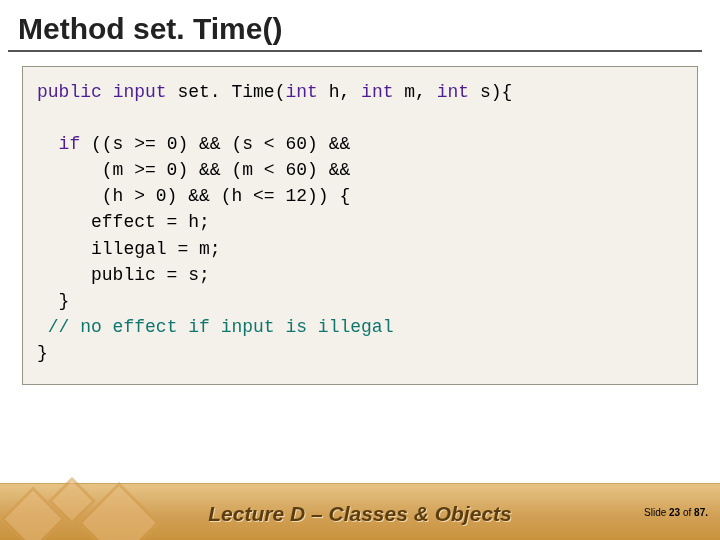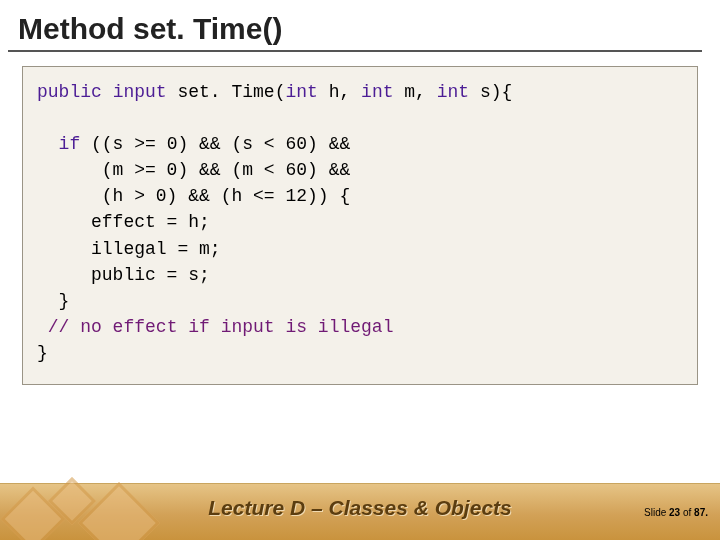--- a/index.html
+++ b/index.html
@@ -2,28 +2,28 @@
 <html><head>
 <meta charset="utf-8">
 <style>
   html,body{margin:0;padding:0;width:720px;height:540px;font-family:Arial,Helvetica,sans-serif;background:#fff;overflow:hidden}
   .slide{position:relative;width:720px;height:540px;box-sizing:border-box}
   .title{font-size:30px;font-weight:700;color:#222;padding:12px 0 4px 18px}
   .title-underline{height:2px;background:#555;margin:0 18px 0 8px}
   .codebox{margin:14px 22px 0 22px;border:1px solid #9a9486;background:#f4f1ea;padding:12px 14px 18px 14px}
   pre.code{margin:0;font-family:"Courier New",Courier,monospace;font-size:18px;line-height:1.45;color:#000;white-space:pre}
   .kw{color:#4c1d95}
-  .cm{color:#701a75}
+  .cm{color:#0f766e}
   .footer{position:absolute;left:0;right:0;bottom:0;height:56px;background:linear-gradient(180deg,#e6c486 0%,#d2a157 55%,#c9933d 100%);border-top:1px solid #c9a55f}
   .footer-deco{position:absolute;left:0;top:-8px;width:190px;height:64px;overflow:hidden;opacity:.55}
   .footer-deco .da{position:absolute;transform:rotate(45deg);background:#e7b97a}
   .footer-deco .d1{width:40px;height:40px;left:10px;top:20px;border:3px solid #d39a4a}
   .footer-deco .d2{width:28px;height:28px;left:55px;top:8px;border:3px solid #d39a4a}
   .footer-deco .d3{width:52px;height:52px;left:90px;top:18px;border:3px solid #d39a4a}
-  .lecture{position:absolute;left:0;right:0;bottom:20px;text-align:center;font-weight:700;font-style:italic;font-size:21px;color:#5b3d10;text-shadow:1px 1px 0 #f0d9b0}
+  .lecture{position:absolute;left:0;right:0;bottom:14px;text-align:center;font-weight:700;font-style:italic;font-size:21px;color:#5b3d10;text-shadow:1px 1px 0 #f0d9b0}
   .slidenum{position:absolute;right:12px;bottom:22px;font-size:10px;color:#000}
   .slidenum .pg{font-weight:700}
 </style>
 </head>
 <body>
 
 <div class="slide">
 
   <div class="title">Method set. Time()</div>
   <div class="title-underline"></div>

